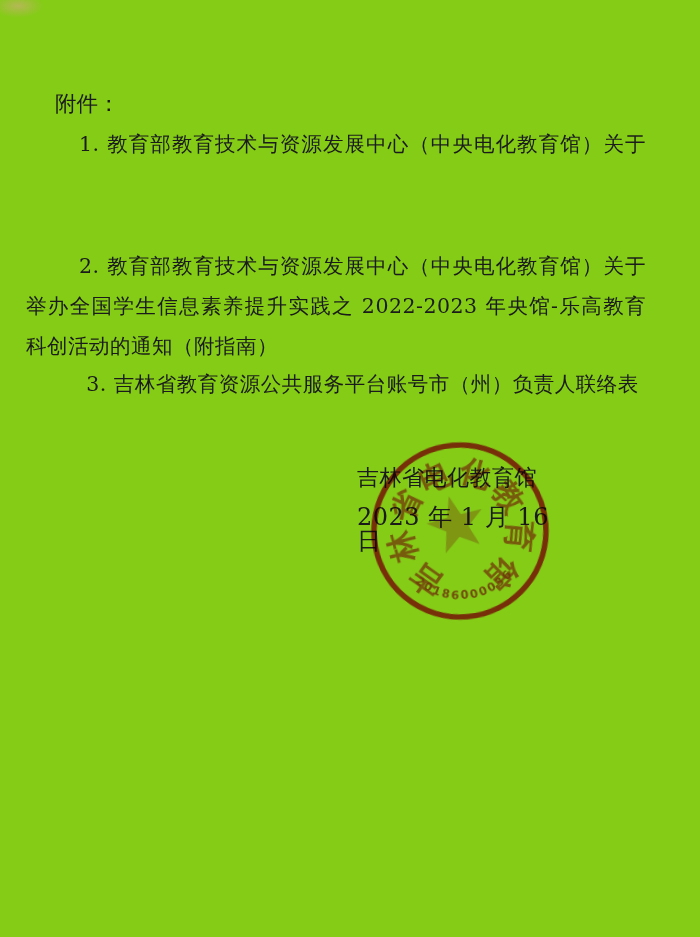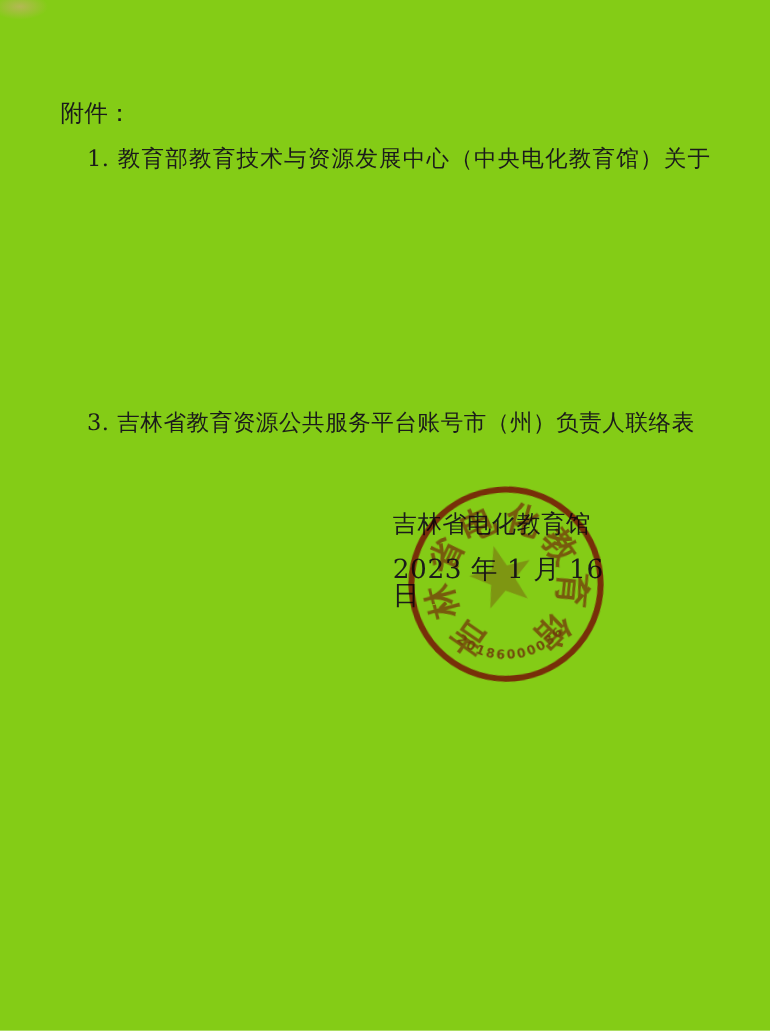--- a/index.html
+++ b/index.html
@@ -22,21 +22,21 @@
   }
   .para{position:absolute;left:26px;width:620px;margin:0;}
   .line{
     height:40px;line-height:40px;
     font-size:20.5px;
     overflow:hidden;
     text-align:left;
     letter-spacing:.5px;
   }
   .fill{text-align:justify;text-align-last:justify;}
-  .indent{padding-left:53px;}
+  .indent{padding-left:53px;text-align:center;}
   .sig-block{
     position:absolute;left:357px;top:466px;width:200px;
   }
   .sig-org{font-size:22px;line-height:24px;height:39px;letter-spacing:.5px;}
   .sig-date{font-size:24px;line-height:24px;letter-spacing:.5px;}
   .seal{
     position:absolute;left:365px;top:436px;width:190px;height:190px;
     mix-blend-mode:multiply;
     opacity:.93;
     transform:rotate(-5deg);
@@ -59,20 +59,25 @@
 <div class="page">
 
   <div class="corner-smudge"></div>
 
   <div class="attach-label">附件：</div>
 
   <div class="para" style="top:124px">
     <div class="line fill indent">1. 教育部教育技术与资源发展中心（中央电化教育馆）关于</div>
   </div>
 
+  <div class="para" style="top:246px">
+    <div class="line fill indent">2. 教育部教育技术与资源发展中心（中央电化教育馆）关于</div>
+    <div class="line fill">举办全国学生信息素养提升实践之 2022-2023 年央馆-乐高教育</div>
+    <div class="line">科创活动的通知（附指南）</div>
+  </div>
 
   <div class="para" style="top:364px">
     <div class="line indent">3. 吉林省教育资源公共服务平台账号市（州）负责人联络表</div>
   </div>
 
   <div class="sig-block">
     <div class="sig-org">吉林省电化教育馆</div>
     <div class="sig-date">2023 年 1 月 16 日</div>
   </div>
 

